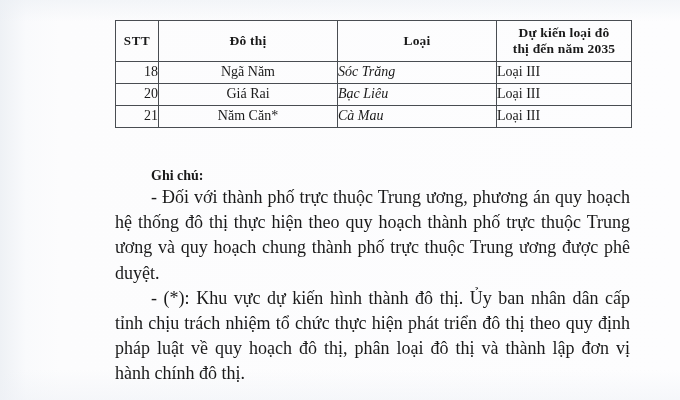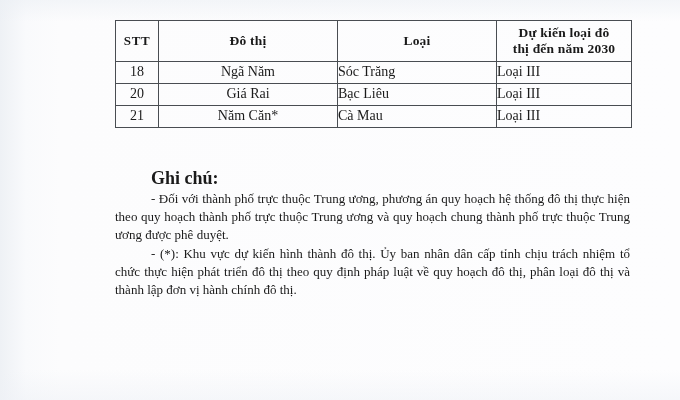--- a/index.html
+++ b/index.html
@@ -73,39 +73,39 @@
     height: 40px;
     padding: 2px 3px;
   }
   thead th.h-stt { font-size: 13px; letter-spacing: 0.6px; }
   thead th.h-loai { line-height: 1.22; }
 
   tbody td {
     height: 21px;
     font-size: 14px;
   }
-  td.cell-stt  { text-align: center; }
+  td.cell-stt  { text-align: right; }
   td.cell-name { text-align: center;  padding-left: 7px; }
-  td.cell-prov { text-align: left;  padding-left: 7px; }
+  td.cell-prov { text-align: left;  padding-left: 7px; font-style: italic; }
   td.cell-type { text-align: left; }
 
   
   .notes {
     position: absolute;
     left: 115px;
     top: 168px;
     width: 515px;
   }
   .notes-title {
     font-weight: bold;
-    font-size: 18px;
+    font-size: 14px;
     margin: 0 0 1px 36px;
   }
   .note-p {
-    font-size: 13px;
+    font-size: 18px;
     line-height: 1.40;
     text-align: justify;
     text-justify: inter-word;
     margin: 0;
     text-indent: 36px;
     hyphens: none;
   }
   .note-p + .note-p { margin-top: 0px; }
 </style>
 </head>
@@ -123,21 +123,21 @@
         <col class="c-tinh">
         <col class="c-loai">
       </colgroup>
       <thead>
         <tr>
           <th class="h-stt">STT</th>
           <th class="h-name">Đô thị</th>
           <th class="h-prov">Loại</th>
           <th class="h-loai">
             <span>Dự kiến loại đô</span><br>
-            <span>thị đến năm 2030</span>
+            <span>thị đến năm 2035</span>
           </th>
         </tr>
       </thead>
       <tbody>
         <tr>
           <td class="cell-stt">18</td>
           <td class="cell-name">Ngã Năm</td>
           <td class="cell-prov">Sóc Trăng</td>
           <td class="cell-type">Loại III</td>
         </tr>

